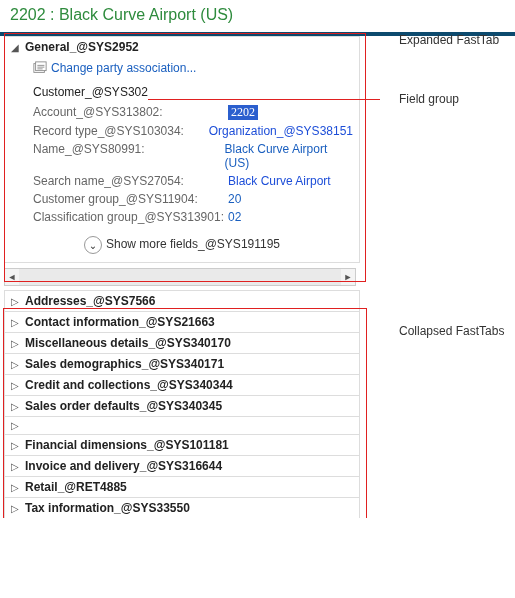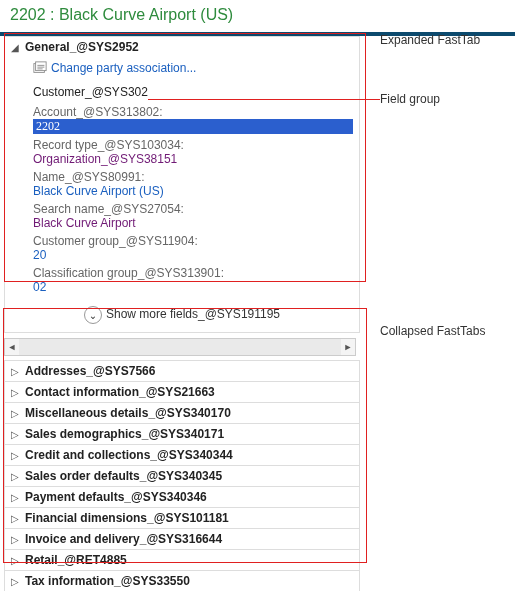--- a/index.html
+++ b/index.html
@@ -51,28 +51,27 @@
     cursor: pointer;
   }
   .group-title {
     font-weight: normal;
     padding: 4px 6px 4px 28px;
     color: #222;
   }
   .field-row {
     display: flex;
     padding: 2px 6px 2px 28px;
-    flex-direction: column;
   }
   .field-label {
     width: 195px;
     color: #666;
   }
   .field-value {
-    color: #701a75;
+    color: #1d4ed8;
   }
   .field-value.link { color: #1a5fbf; }
   .field-value.sel {
     background: #2b5fce;
     color: #fff;
     padding: 0 3px;
     font-family: Liberation Serif, serif;
   }
   .show-more {
     text-align: center;
@@ -115,20 +114,21 @@
   
   .anno-box {
     border: 1px solid #e02020;
     position: absolute;
     pointer-events: none;
   }
   .anno-label {
     position: absolute;
     color: #333;
     font-size: 12px;
+    margin-left: 19px;
   }
   .anno-line {
     position: absolute;
     background: #e02020;
     height: 1px;
   }
   .doc-icon {
     width:14px; height:14px;
     display:inline-block;
   }
@@ -226,21 +226,20 @@
       </div>
       <div class="fasttab">
         <div class="ft-header">
           <span class="tri">▷</span>
           <span class="ft-header-title">Sales order defaults_@SYS340345</span>
         </div>
       </div>
       <div class="fasttab">
         <div class="ft-header">
           <span class="tri">▷</span>
-          <span class="ft-header-title">Payment defaults_@SYS340346</span>
         </div>
       </div>
       <div class="fasttab">
         <div class="ft-header">
           <span class="tri">▷</span>
           <span class="ft-header-title">Financial dimensions_@SYS101181</span>
         </div>
       </div>
       <div class="fasttab">
         <div class="ft-header">

